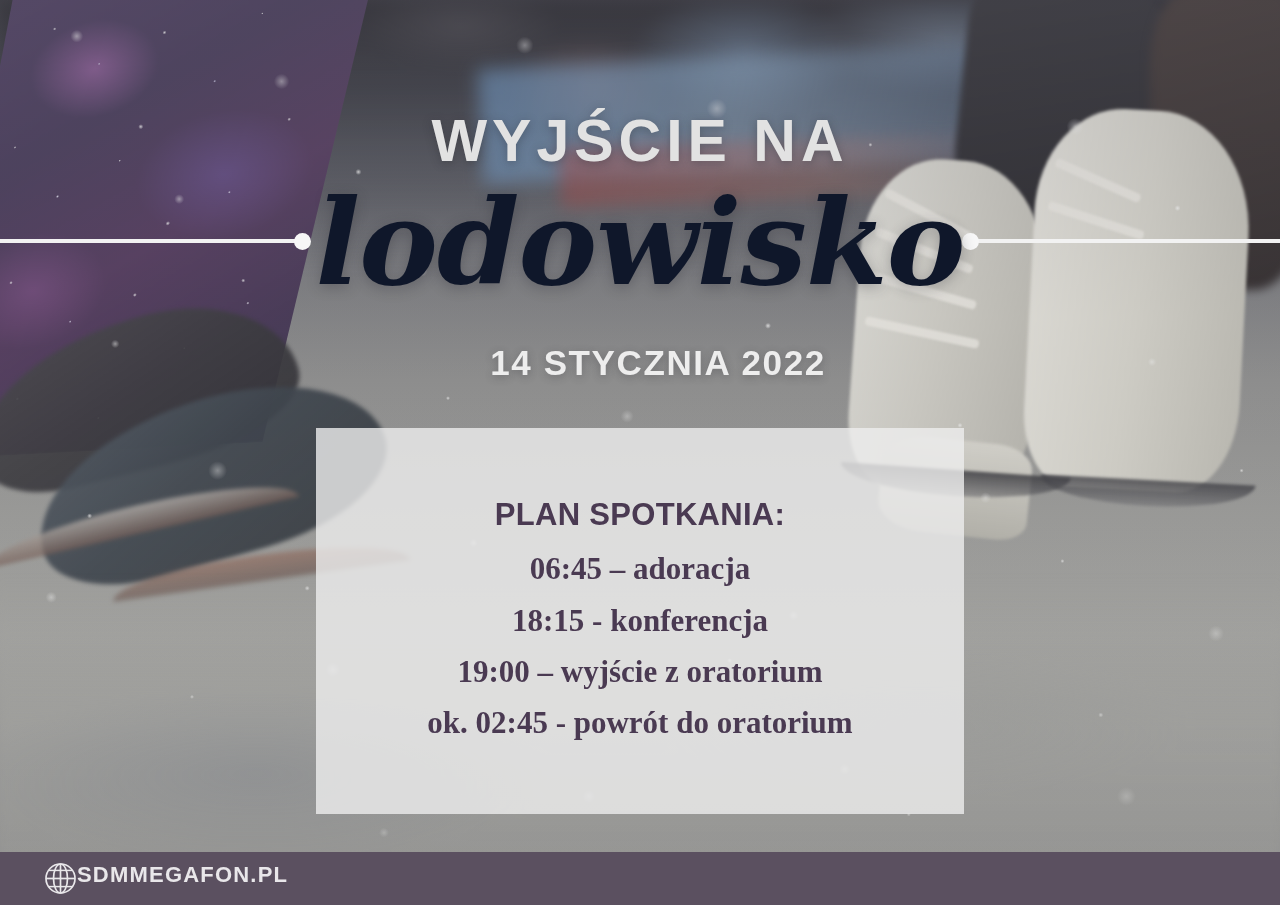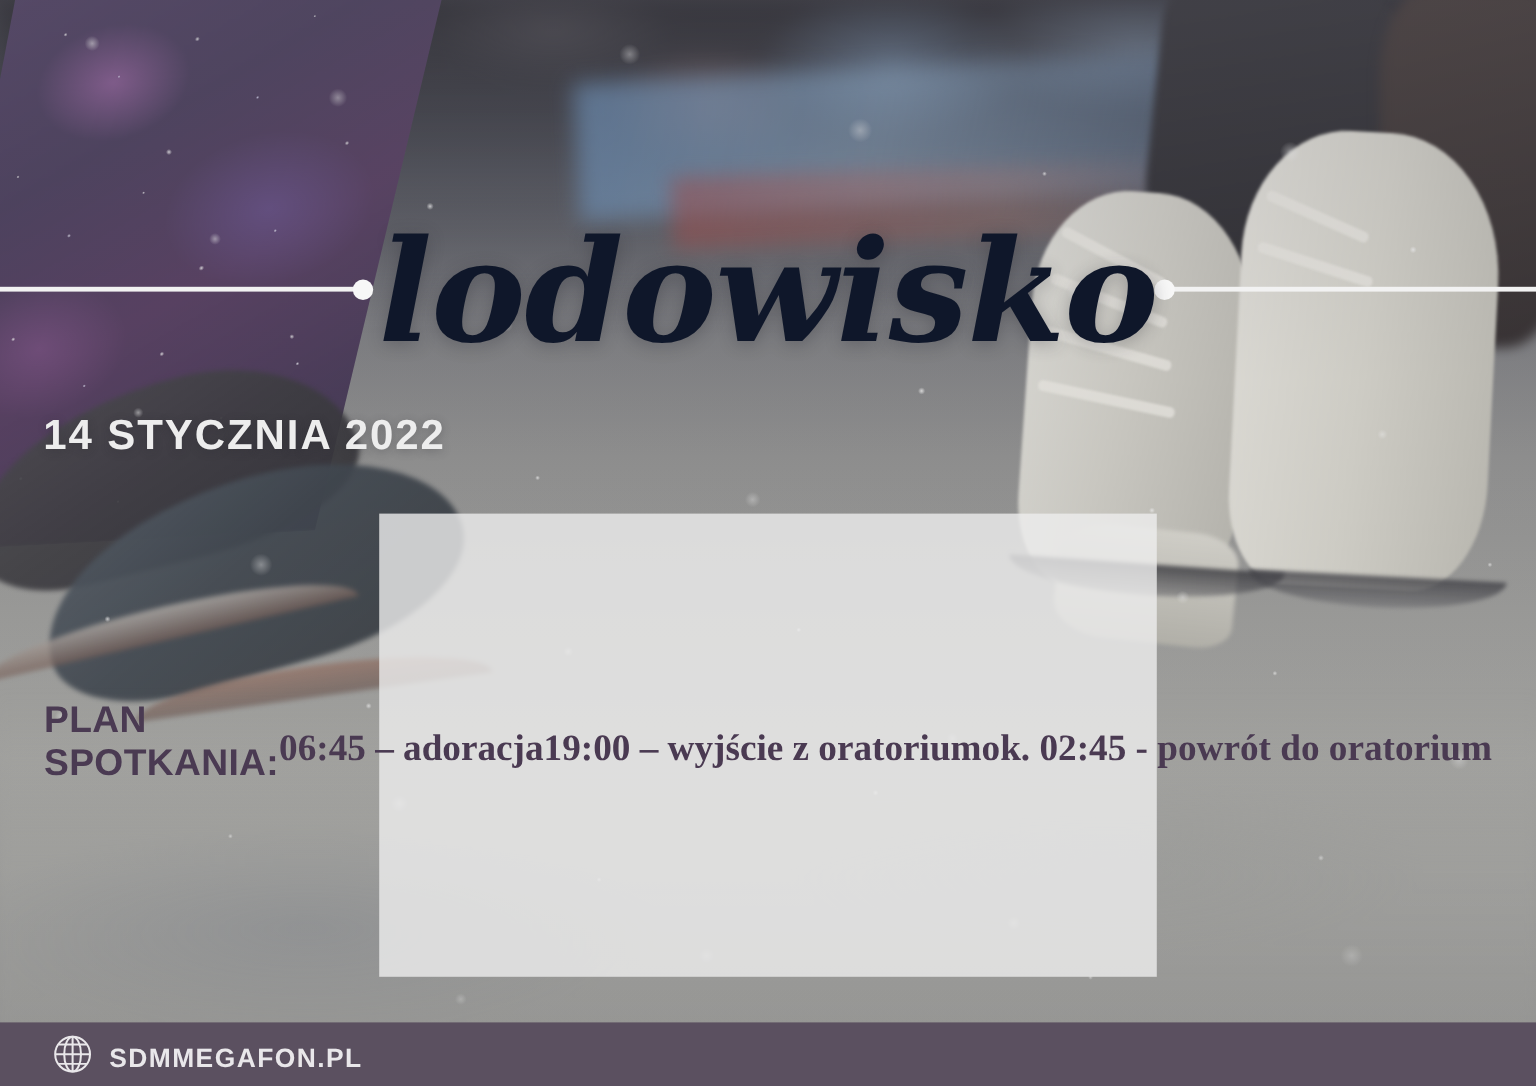--- a/index.html
+++ b/index.html
@@ -292,36 +292,38 @@
     font-weight: bold;
     font-style: italic;
     color: #0f172a;
     letter-spacing: -1px;
     line-height: 1.02;
     text-shadow: 0 3px 14px rgba(40,40,45,.30);
   }
 
   .eventdate {
     position: absolute; top: 343px; left: 0; width: 1280px;
+    text-align: center;
     font-family: "Liberation Sans", sans-serif;
     font-size: 35px;
     font-weight: bold;
     letter-spacing: 1.6px;
     color: #ededed;
     text-shadow: 0 2px 8px rgba(40,40,45,.30);
     padding-left: 36px;
   }
 
   
   .panel {
     position: absolute;
     left: 316px; top: 428px;
     width: 648px; height: 386px;
     background: rgba(238,238,238,.80);
     display: flex;
+    flex-direction: column;
     align-items: center;
     justify-content: center;
     padding: 14px 10px 10px;
   }
   .panel-title {
     font-family: "Liberation Sans", sans-serif;
     font-size: 31px;
     font-weight: bold;
     color: #4a3a52;
     letter-spacing: .3px;
@@ -339,21 +341,21 @@
   
   .footer {
     position: absolute; left: 0; bottom: 0;
     width: 1280px; height: 53px;
     background: #5b5060;
     display: flex;
     align-items: center;
     justify-content: space-between;
     padding: 0 52px 0 44px;
   }
-  .foot-group { display: flex; align-items: flex-end; gap: 14px; }
+  .foot-group { display: flex; align-items: flex-start; }
   .foot-label {
     font-family: "Liberation Sans", sans-serif;
     font-size: 22px;
     font-weight: bold;
     letter-spacing: 1.2px;
     color: #e9e7ea;
   }
   .globe-icon, .fb-icon { display: block; flex: none; }
 </style>
 </head>
@@ -395,26 +397,28 @@
     <div class="snow"></div>
     <div class="snow-fine"></div>
     <div class="wash"></div>
   </div>
 
   <div class="rule rule-left"></div>
   <div class="rule-dot dot-left"></div>
   <div class="rule rule-right"></div>
   <div class="rule-dot dot-right"></div>
 
+  <div class="headline">WYJŚCIE NA</div>
   <div class="script">lodowisko</div>
   <div class="eventdate">14 STYCZNIA 2022</div>
 
   <div class="panel">
     <div class="panel-title">PLAN SPOTKANIA:</div>
     <div class="sched-line">06:45 – adoracja</div>
+    <div class="sched-line">18:15 - konferencja</div>
     <div class="sched-line">19:00 – wyjście z oratorium</div>
     <div class="sched-line">ok. 02:45 - powrót do oratorium</div>
   </div>
 
   <div class="footer">
 
     <div class="foot-group">
       <svg class="globe-icon" width="33" height="33" viewBox="0 0 33 33">
         <circle cx="16.5" cy="16.5" r="14.5" fill="none" stroke="#e9e7ea" stroke-width="1.7"></circle>
         <ellipse cx="16.5" cy="16.5" rx="7" ry="14.5" fill="none" stroke="#e9e7ea" stroke-width="1.7"></ellipse>

